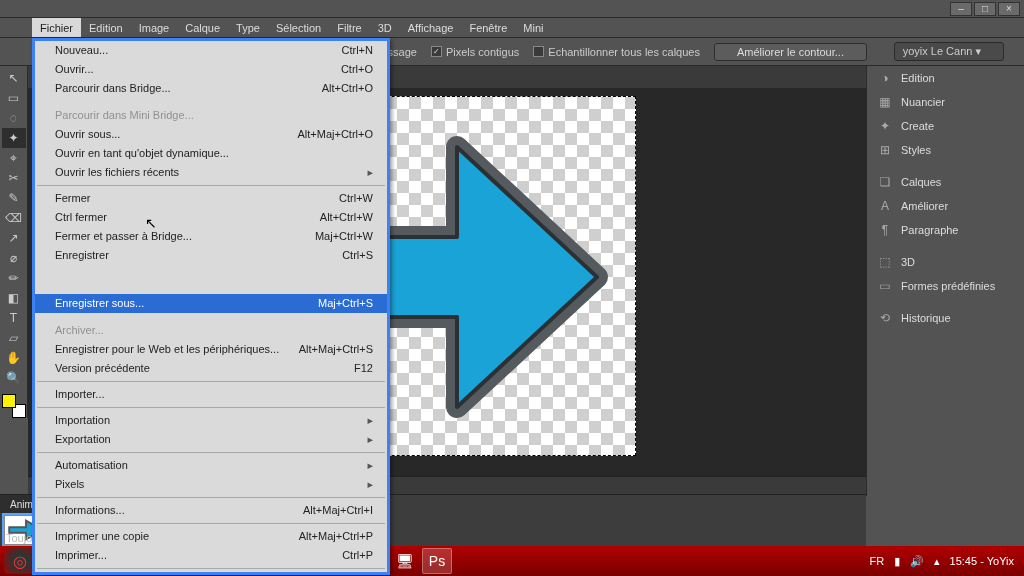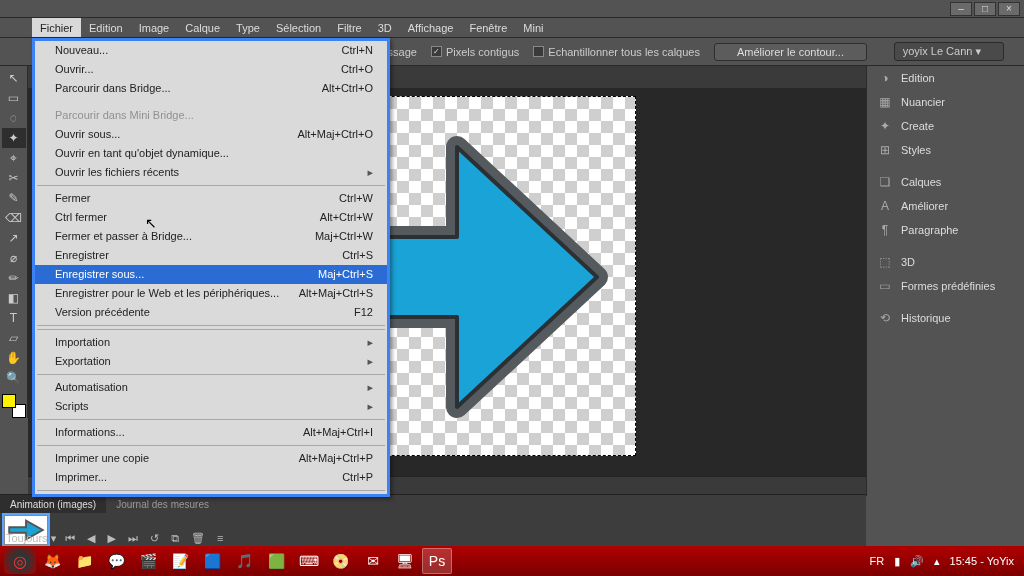--- a/index.html
+++ b/index.html
@@ -45,21 +45,21 @@
 .animation-panel .frame.sel { outline:2px solid #58a5ff;}
 .animation-panel .frame svg{ width:100%; height:100%;}
 .animation-panel .frame .ft { position:absolute; bottom:-12px; left:0; color:#ccc; font-size:9px;}
 .animation-panel .controls { position:absolute; bottom:0; left:0; height:16px; display:flex; align-items:center; gap:6px; padding-left:6px; color:#bbb; font-size:10px;}
 .animation-panel .controls .c { cursor:pointer; padding:0 3px;}
 
 .dropdown { position:absolute; left:32px; top:38px; width:358px; background:#dadada; border:3px solid #3b82f6; box-shadow:2px 2px 4px rgba(0,0,0,.4); color:#222; z-index:100;}
 .dropdown .mi { display:flex; justify-content:space-between; padding:2px 14px 2px 20px; cursor:pointer; line-height:15px;}
 .dropdown .mi.sub::after { content:"▸"; color:#555; margin-left:6px;}
 .dropdown .mi.dis { color:#909090;margin-top:8px; }
-.dropdown .mi.hl { background:#2a6bd4; color:#fff;}
+.dropdown .mi.hl { background:#2a6bd4; color:#fff;margin-top:29px;}
 .dropdown .sep { height:1px; background:#a8a8a8; margin:3px 2px;}
 .cursor { position:absolute; left:145px; top:215px; z-index:200; font-size:14px; color:#000; pointer-events:none;}
 
 .taskbar { position:absolute; left:0; bottom:0; width:1024px; height:30px; background:linear-gradient(#b00000,#7a0000); display:flex; align-items:center; padding:0 4px; gap:2px;}
 .taskbar .start { width:32px; height:26px; background:radial-gradient(circle,#333 40%,#a00 100%); border-radius:4px; display:flex; align-items:center; justify-content:center; color:#e33; font-size:16px;}
 .taskbar .titem { width:30px; height:26px; display:flex; align-items:center; justify-content:center; color:#fff; font-size:14px; cursor:pointer; border-radius:2px;}
 .taskbar .titem.active { background:rgba(255,255,255,.18); box-shadow:inset 0 0 0 1px rgba(255,255,255,.3);}
 .taskbar .tray { margin-left:auto; display:flex; align-items:center; gap:10px; color:#fff; padding-right:6px; font-size:10px;}
 .taskbar .tray .clock { text-align:center; line-height:11px;}
 </style>
@@ -260,45 +260,53 @@
       <span>Maj+Ctrl+W</span>
     </div>
     <div class="mi">
       <span>Enregistrer</span>
       <span>Ctrl+S</span>
     </div>
     <div class="mi hl">
       <span>Enregistrer sous...</span>
       <span>Maj+Ctrl+S</span>
     </div>
+    <div class="mi dis">
+      <span>Archiver...</span>
+      <span></span>
+    </div>
     <div class="mi">
       <span>Enregistrer pour le Web et les périphériques...</span>
       <span>Alt+Maj+Ctrl+S</span>
     </div>
     <div class="mi">
       <span>Version précédente</span>
       <span>F12</span>
     </div>
     <div class="sep"></div>
+    <div class="mi">
+      <span>Importer...</span>
+      <span></span>
+    </div>
     <div class="sep"></div>
     <div class="mi sub">
       <span>Importation</span>
       <span></span>
     </div>
     <div class="mi sub">
       <span>Exportation</span>
       <span></span>
     </div>
     <div class="sep"></div>
     <div class="mi sub">
       <span>Automatisation</span>
       <span></span>
     </div>
     <div class="mi sub">
-      <span>Scripts</span>
+      <span>Pixels</span>
       <span></span>
     </div>
     <div class="sep"></div>
     <div class="mi">
       <span>Informations...</span>
       <span>Alt+Maj+Ctrl+I</span>
     </div>
     <div class="sep"></div>
     <div class="mi">
       <span>Imprimer une copie</span>

